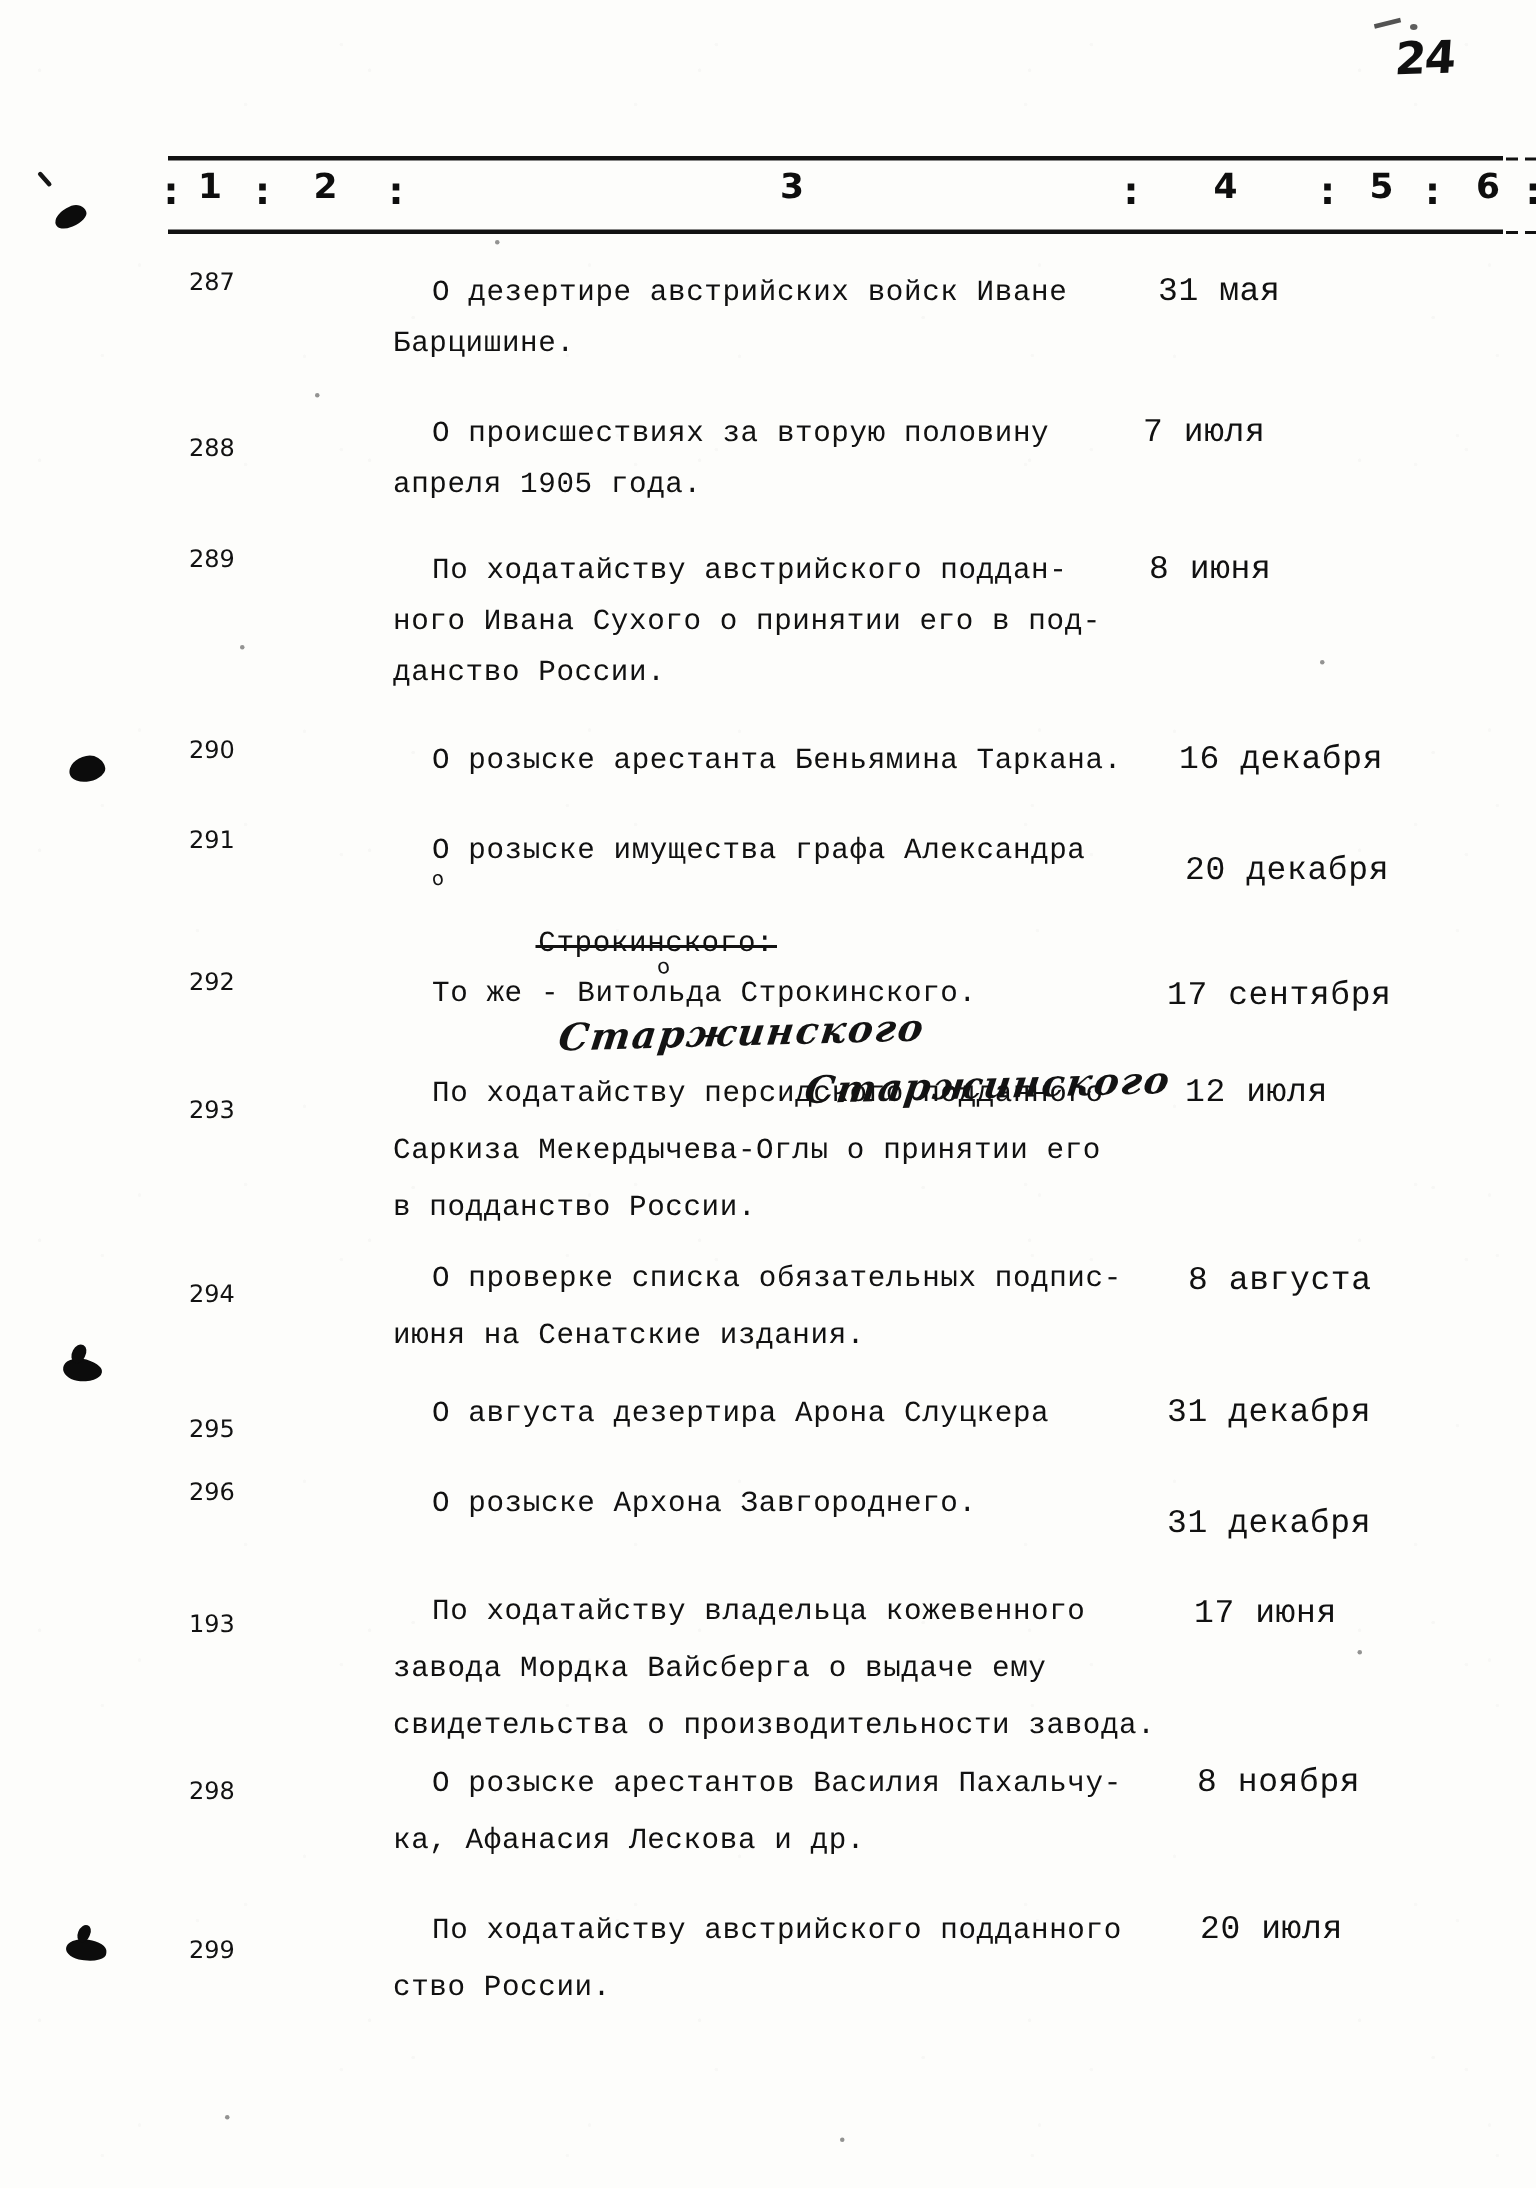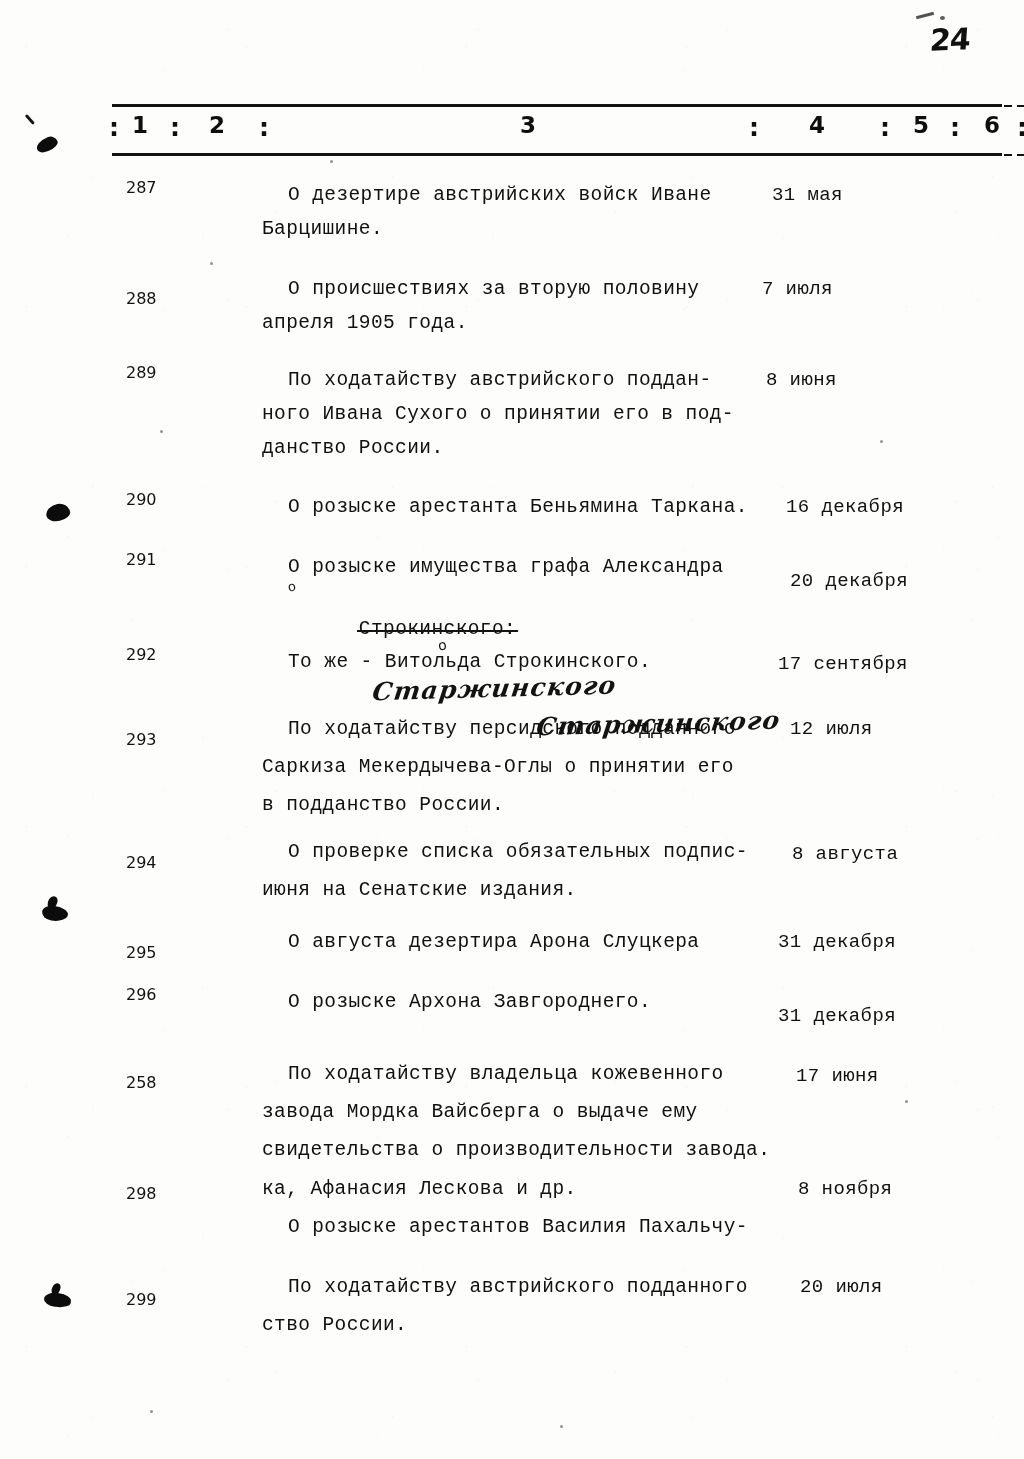--- a/index.html
+++ b/index.html
@@ -140,21 +140,21 @@
     font-size: 19.5px;
     letter-spacing: 0.4px;
     line-height: 34px;
     white-space: pre;
     color: #111111;
   }
   .line.indent { padding-left: 26px; }
   .entry-date {
     position: absolute;
     font-family: "Liberation Mono", "DejaVu Sans Mono", monospace;
-    font-size: 19px;
+    font-size: 22px;
     letter-spacing: 0.4px;
     line-height: 34px;
     white-space: pre;
     color: #111111;
   }
 
   
   .struck {
     position: relative;
     display: inline-block;
@@ -380,34 +380,34 @@
 
   <div class="entry" style="top:985px;">
     <div class="entry-num">296</div>
     <div class="entry-body">
       <div class="line indent">О розыске Архона Завгороднего.</div>
     </div>
     <div class="entry-date" style="left:778px; top:14px;">31 декабря</div>
   </div>
 
   <div class="entry" style="top:1055px;">
-    <div class="entry-num" style="top:18px;">258</div>
+    <div class="entry-num" style="top:18px;">193</div>
     <div class="entry-body" style="width:620px;">
       <div class="line indent" style="line-height:38px;">По ходатайству владельца кожевенного</div>
       <div class="line" style="line-height:38px;">завода Мордка Вайсберга о выдаче ему</div>
       <div class="line" style="line-height:38px;">свидетельства о производительности завода.</div>
     </div>
     <div class="entry-date" style="left:796px; top:4px;">17 июня</div>
   </div>
 
   <div class="entry" style="top:1170px;">
     <div class="entry-num" style="top:14px;">298</div>
     <div class="entry-body" style="width:600px;">
+      <div class="line indent" style="line-height:38px;">О розыске арестантов Василия Пахальчу-</div>
       <div class="line" style="line-height:38px;">ка, Афанасия Лескова и др.</div>
-      <div class="line indent" style="line-height:38px;">О розыске арестантов Василия Пахальчу-</div>
     </div>
     <div class="entry-date" style="left:798px; top:2px;">8 ноября</div>
   </div>
 
   <div class="entry" style="top:1268px;">
     <div class="entry-num" style="top:22px;">299</div>
     <div class="entry-body" style="width:620px;">
       <div class="line indent" style="line-height:38px;">По ходатайству австрийского подданного</div>
       <div class="line" style="line-height:38px;">ство России.</div>
     </div>

